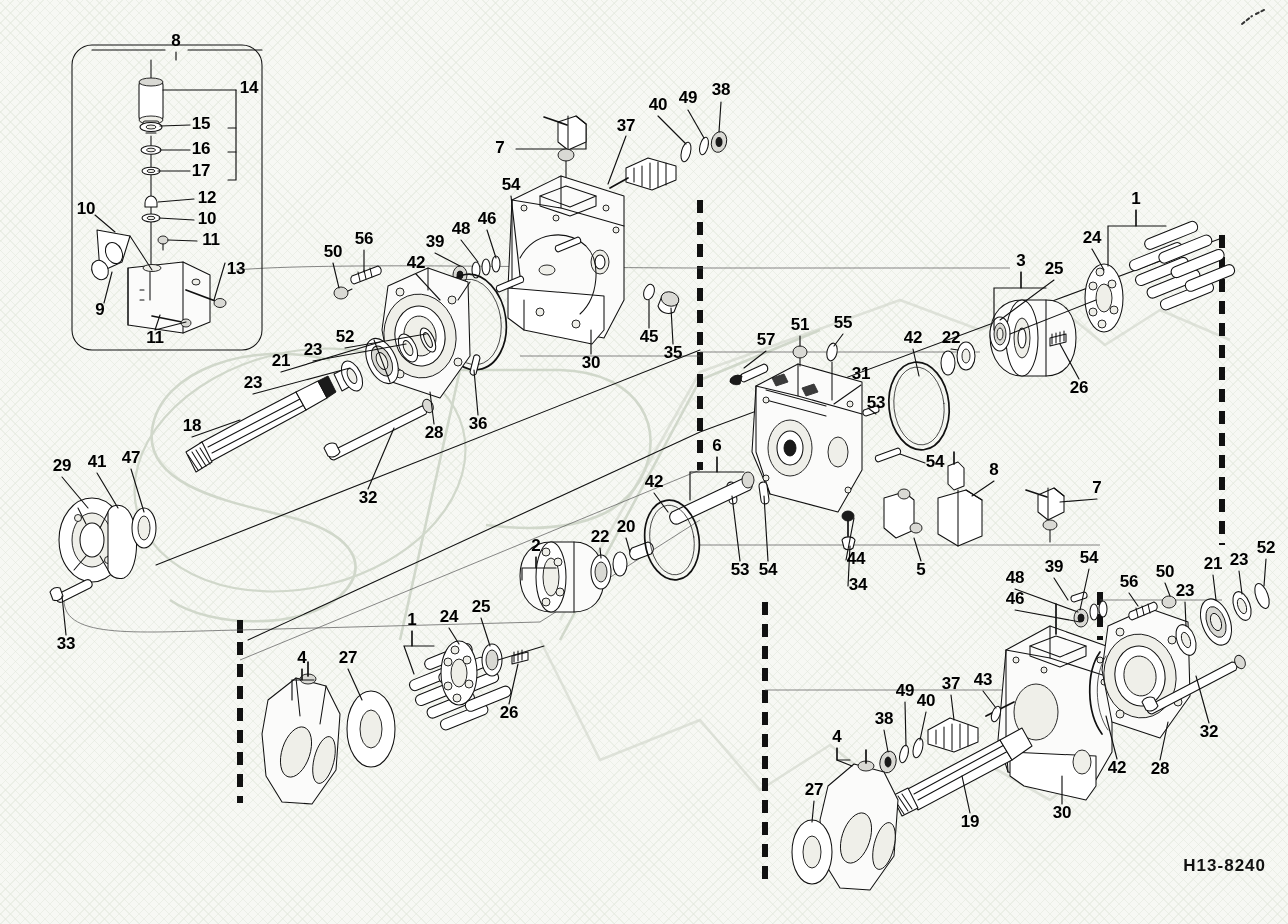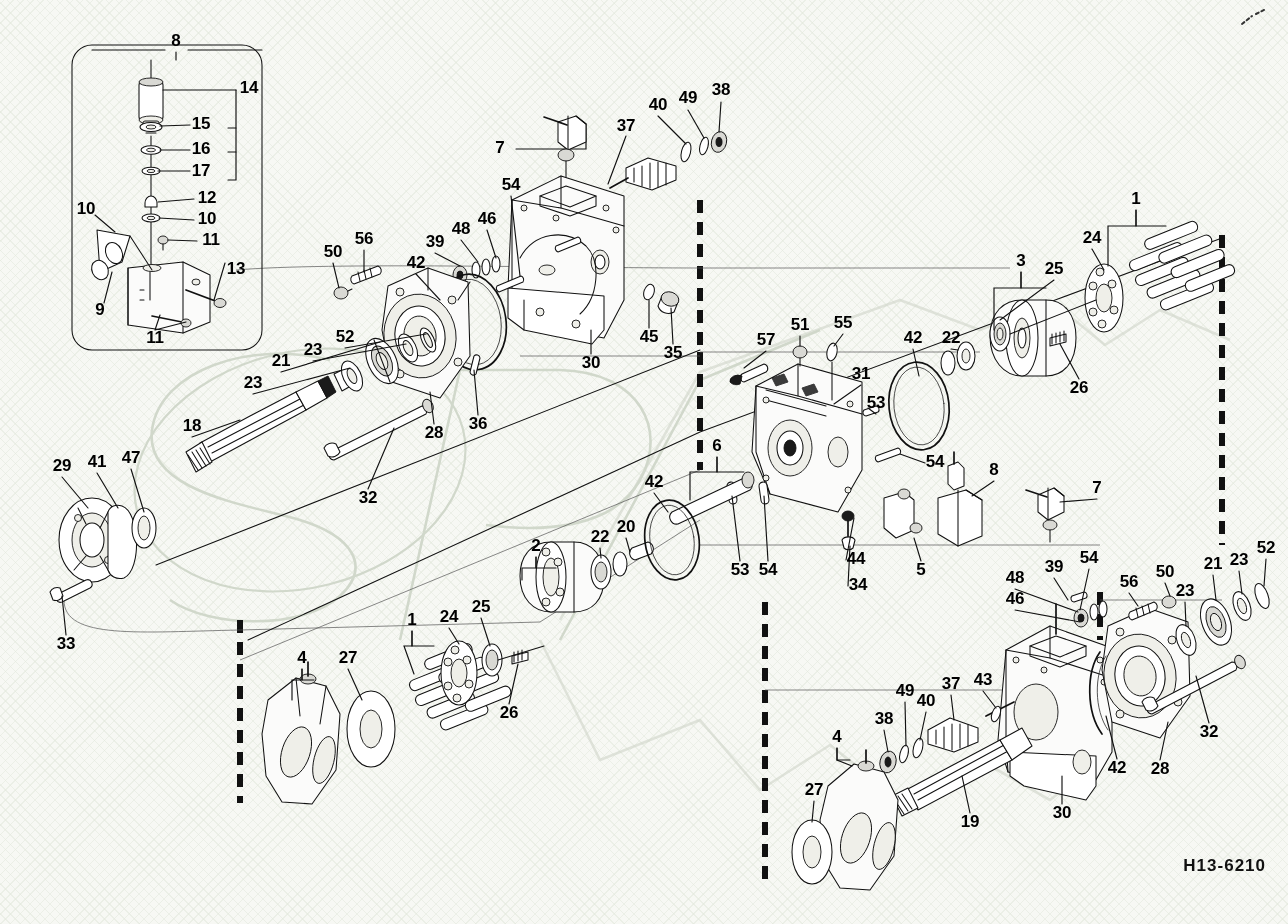--- a/index.html
+++ b/index.html
@@ -734,13 +734,13 @@
       <text class="num" x="100" y="311">9</text>
       <text class="num" x="236" y="270">13</text>
       <text class="num" x="155" y="339">11</text>
     </g>
 </svg>
 
 <svg class="cornermark" viewBox="0 0 44 24">
   <path d="M6 18 L16 10 M20 8 L30 3" stroke="#333" stroke-width="2" stroke-linecap="round" stroke-dasharray="3 3" fill="none"></path>
 </svg>
 
-<div class="code">H13-6210</div>
+<div class="code">H13-8240</div>
 
 </body></html>

